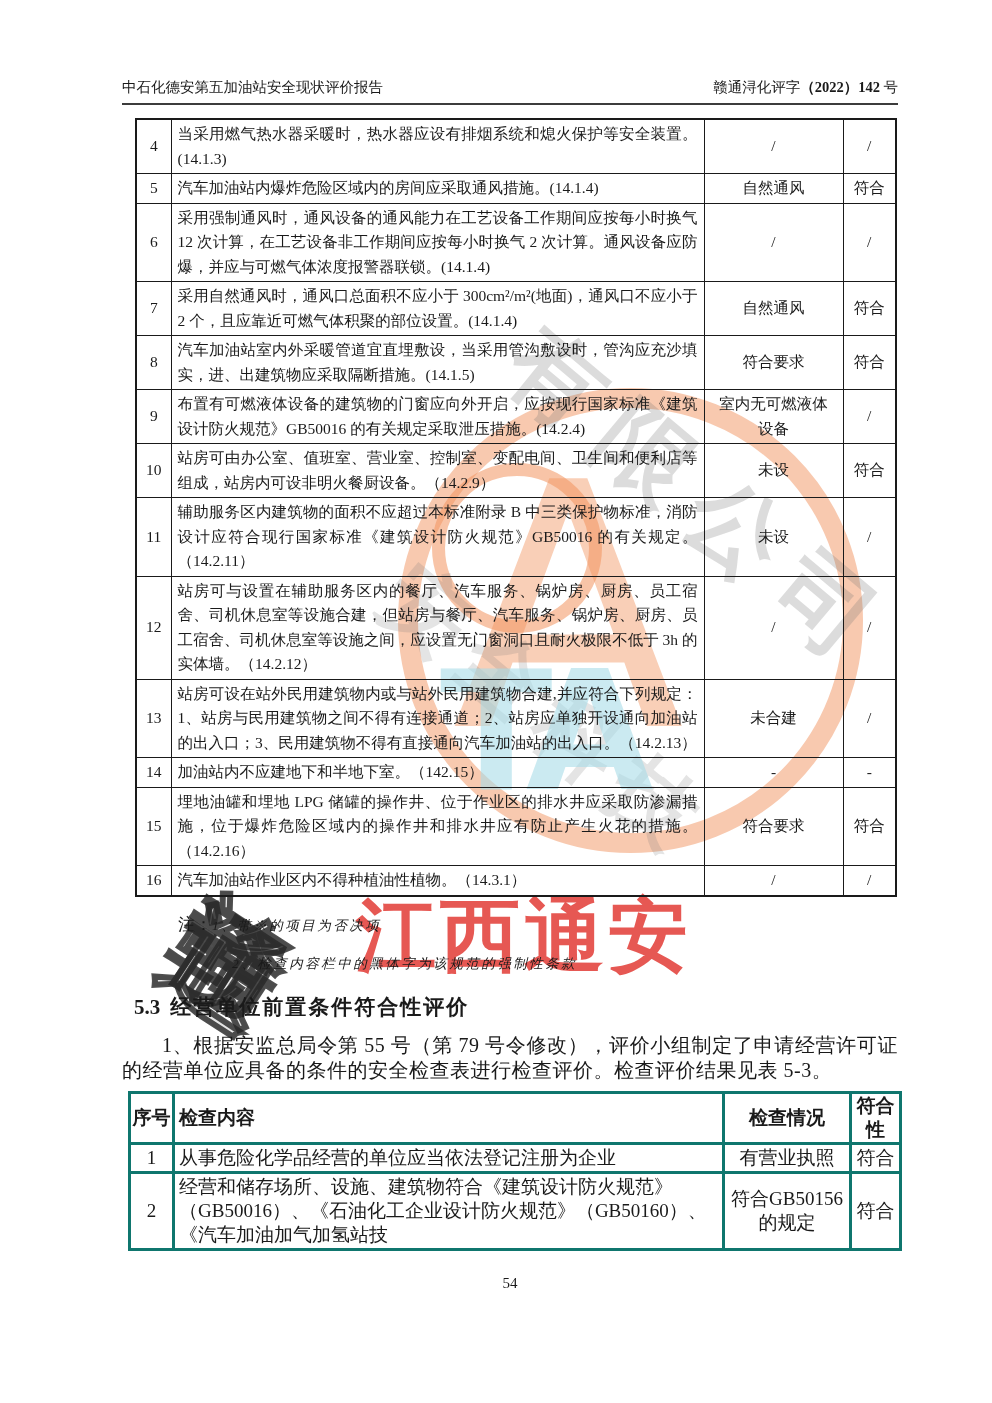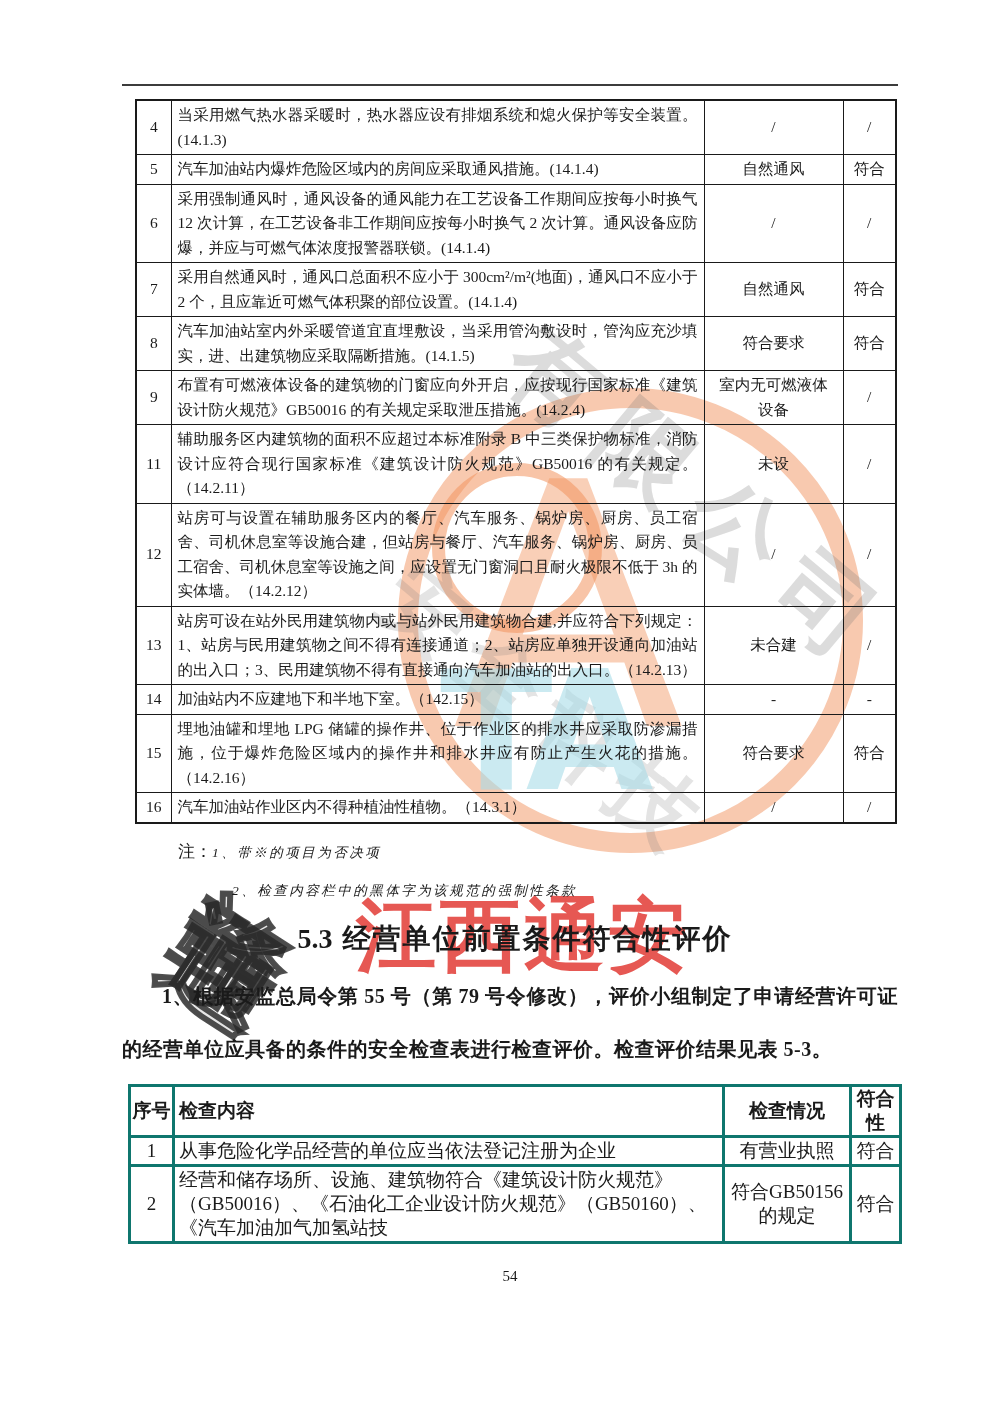--- a/index.html
+++ b/index.html
@@ -64,26 +64,26 @@
   .main-table td.c-sit  { width:139px; text-align:center; padding:2px 8px; }
   .main-table td.c-conf { width:53px;  text-align:center; }
 
   .notes { margin:16px 0 0 56px; }
   .note-label { font-size:17px; }
   .note-item { font-size:13.5px; font-style:italic; letter-spacing:2.5px; }
   .note-row2 { margin:18px 0 0 54px; }
 
   .conclusion { margin:12px 0 0 56px; font-size:19.5px; letter-spacing:1px; }
 
-  .section-heading { margin:20px 0 0 12px; font-size:28px; font-weight:bold; letter-spacing:2px;text-align:center; }
+  .section-heading { margin:20px 0 0 12px; font-size:21px; font-weight:bold; letter-spacing:2px; }
   .section-heading .sec-no { margin-right:10px; letter-spacing:0; }
 
   .body-paragraph {
-    margin-top:12px; width:776px; font-size:20px; line-height:53px;
-    text-indent:2em; text-align:justify; letter-spacing:0.5px;font-weight:bold;
+    margin-top:12px; width:776px; font-size:20px; line-height:25px;
+    text-indent:2em; text-align:justify; letter-spacing:0.5px;
   }
 
   .table2-title { margin-top:16px; width:776px; text-align:center; font-size:19px; font-weight:bold; letter-spacing:2px; }
   .table2 { margin:8px 0 0 6px; width:771px; border:2px solid #1a1a1a; }
   .table2 th, .table2 td { border:3px solid #0f766e; font-size:19px; line-height:24px; vertical-align:middle; }
   .table2 th { font-family:"Liberation Sans",sans-serif; font-weight:bold; height:30px; text-align:center; }
   .table2 .c-no   { width:44px;  text-align:center; }
   .table2 .c-text { width:550px; padding:1px 4px; text-align:left; }
   .table2 .c-sit  { width:127px; text-align:center; padding:1px 4px; }
   .table2 .c-conf { width:50px;  text-align:center; }
@@ -101,20 +101,26 @@
     <div class="wm-stamp-letter">A</div>
     <div class="wm-gray-1">有限公司</div>
     <div class="wm-gray-2">安全科技</div>
     <div class="wm-cyan">TA</div>
     <div class="wm-dark">赣通</div>
     <div class="wm-red">江西通安</div>
   </div>
 
   <div class="content">
 
+    <div class="doc-header">
+      <span>中石化德安第五加油站安全现状评价报告</span>
+      <span>
+        <span>赣通浔化评字</span><span class="bold">（2022）142</span><span> 号</span>
+      </span>
+    </div>
     <hr class="header-rule">
 
     <table class="main-table">
       <tbody id="main-tbody">
           <tr>
             <td class="c-no">4</td>
             <td class="c-text">当采用燃气热水器采暖时，热水器应设有排烟系统和熄火保护等安全装置。(14.1.3)</td>
             <td class="c-sit">/</td>
             <td class="c-conf">/</td>
           </tr>
@@ -140,20 +146,26 @@
             <td class="c-no">8</td>
             <td class="c-text">汽车加油站室内外采暖管道宜直埋敷设，当采用管沟敷设时，管沟应充沙填实，进、出建筑物应采取隔断措施。(14.1.5)</td>
             <td class="c-sit">符合要求</td>
             <td class="c-conf">符合</td>
           </tr>
           <tr>
             <td class="c-no">9</td>
             <td class="c-text">布置有可燃液体设备的建筑物的门窗应向外开启，应按现行国家标准《建筑设计防火规范》GB50016 的有关规定采取泄压措施。(14.2.4)</td>
             <td class="c-sit">室内无可燃液体设备</td>
             <td class="c-conf">/</td>
+          </tr>
+          <tr>
+            <td class="c-no">10</td>
+            <td class="c-text">站房可由办公室、值班室、营业室、控制室、变配电间、卫生间和便利店等组成，站房内可设非明火餐厨设备。（14.2.9）</td>
+            <td class="c-sit">未设</td>
+            <td class="c-conf">符合</td>
           </tr>
           <tr>
             <td class="c-no">11</td>
             <td class="c-text">辅助服务区内建筑物的面积不应超过本标准附录 B 中三类保护物标准，消防设计应符合现行国家标准《建筑设计防火规范》GB50016 的有关规定。（14.2.11）</td>
             <td class="c-sit">未设</td>
             <td class="c-conf">/</td>
           </tr>
           <tr>
             <td class="c-no">12</td>
             <td class="c-text">站房可与设置在辅助服务区内的餐厅、汽车服务、锅炉房、厨房、员工宿舍、司机休息室等设施合建，但站房与餐厅、汽车服务、锅炉房、厨房、员工宿舍、司机休息室等设施之间，应设置无门窗洞口且耐火极限不低于 3h 的实体墙。（14.2.12）</td>

